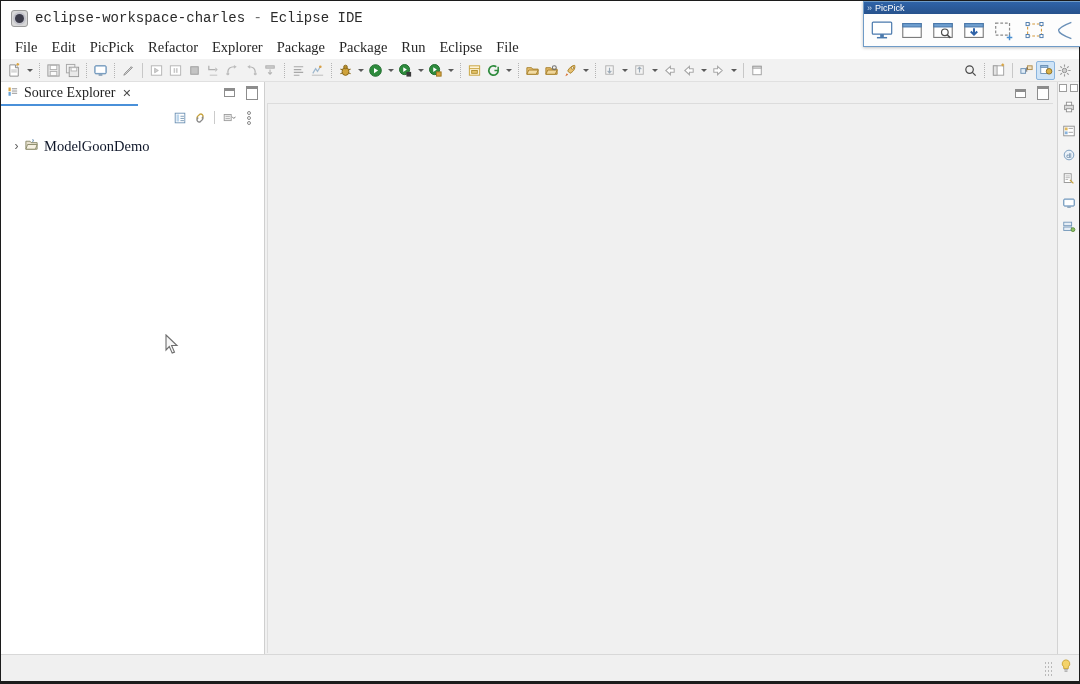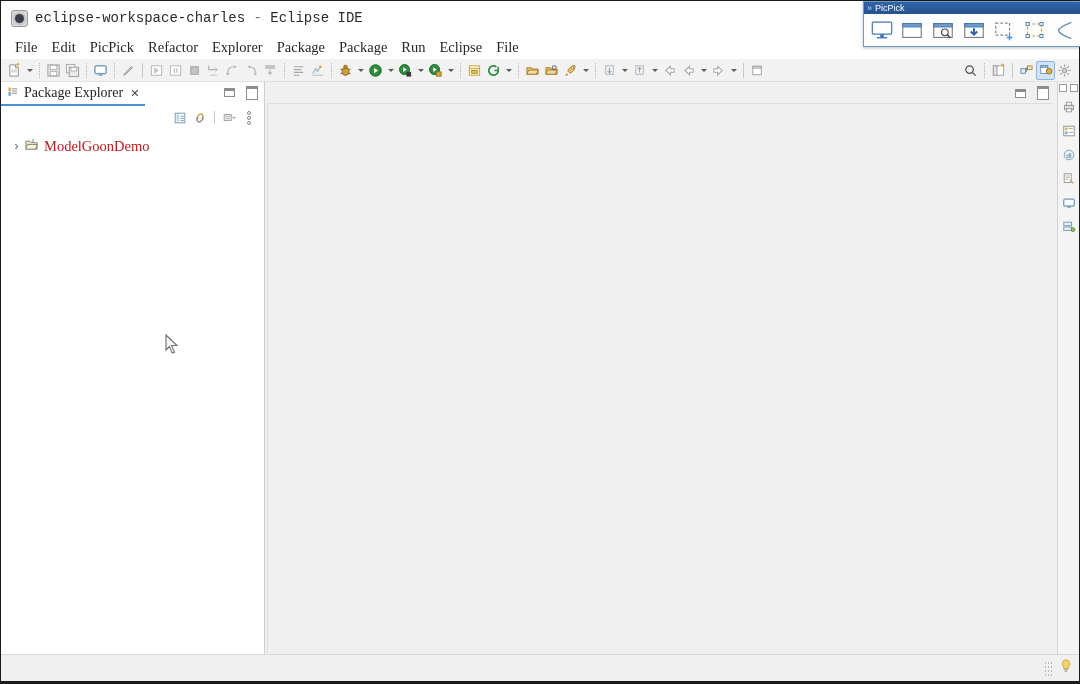--- a/index.html
+++ b/index.html
@@ -119,21 +119,21 @@
   #pkg-tree { padding-top: 6px; }
   .tree-row {
     display: flex; align-items: center; height: 22px;
     padding-left: 8px; cursor: default;
   }
   .tree-arrow {
     width: 15px; display: flex; align-items: center; justify-content: center;
     font-size: 12px; color: #5d5d5d;
   }
   .tree-label {
-    font-size: 14.5px; color: #b91c1c; margin-left: 5px;
+    font-size: 14.5px; color: #0f172a; margin-left: 5px;
     font-family: "Liberation Serif", serif; white-space: nowrap;
   }
 
   
   #editor-area {
     position: absolute; left: 264px; top: 0; right: 22px; height: 575px;
     background: #f0f0f0;
   }
   #editor-topbar {
     position: absolute; right: 0; top: 0; height: 22px; width: 100%;
@@ -491,21 +491,21 @@
         <div id="pkg-tab">
           <span>
             <svg width="12" height="12" viewBox="0 0 16 16">
                 <rect x="2" y="2" width="3" height="5" fill="#d8a33c"></rect>
                 <rect x="2" y="8" width="3" height="5" fill="#6aa4d8"></rect>
                 <rect x="6.5" y="3" width="7" height="1.4" fill="#9a9a9a"></rect>
                 <rect x="6.5" y="6" width="7" height="1.4" fill="#9a9a9a"></rect>
                 <rect x="6.5" y="9" width="7" height="1.4" fill="#9a9a9a"></rect>
               </svg>
           </span>
-          <span id="pkg-tab-title">Package Explorer</span>
+          <span id="pkg-tab-title">Source Explorer</span>
           <span class="pkg-close">✕</span>
         </div>
         <div id="pkg-winbtns">
           <span class="winbtn min"></span>
           <span class="winbtn max"></span>
         </div>
       </div>
 
       <div id="pkg-viewtools">
         <div class="vt">

